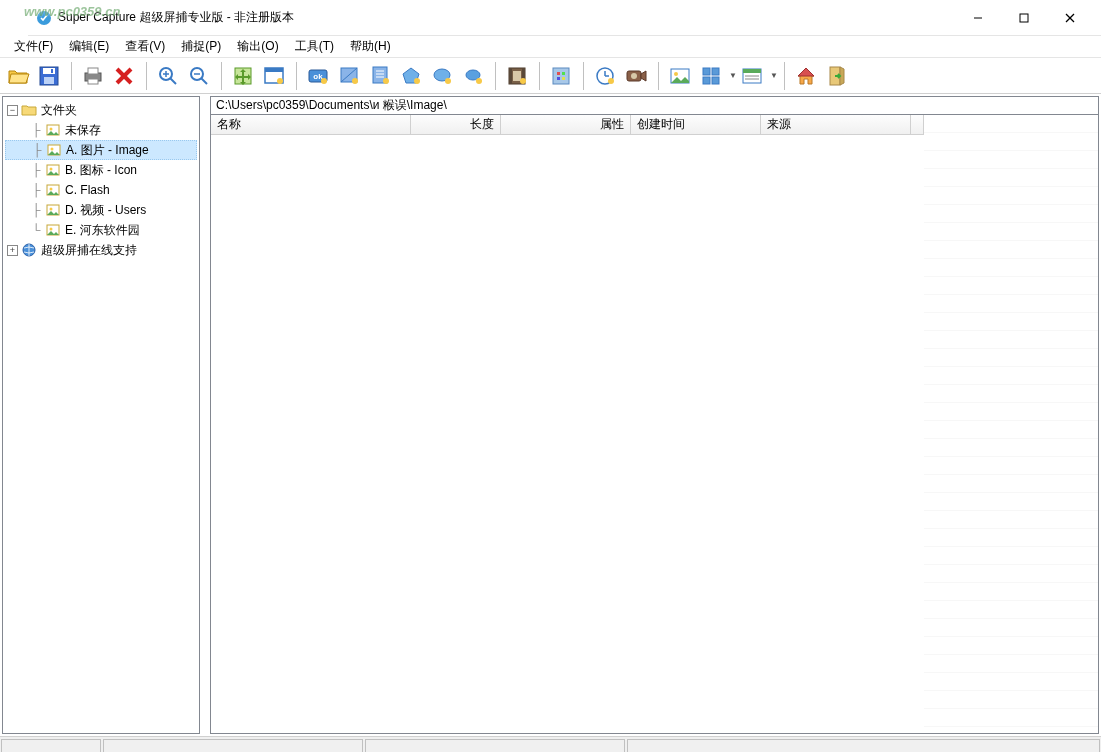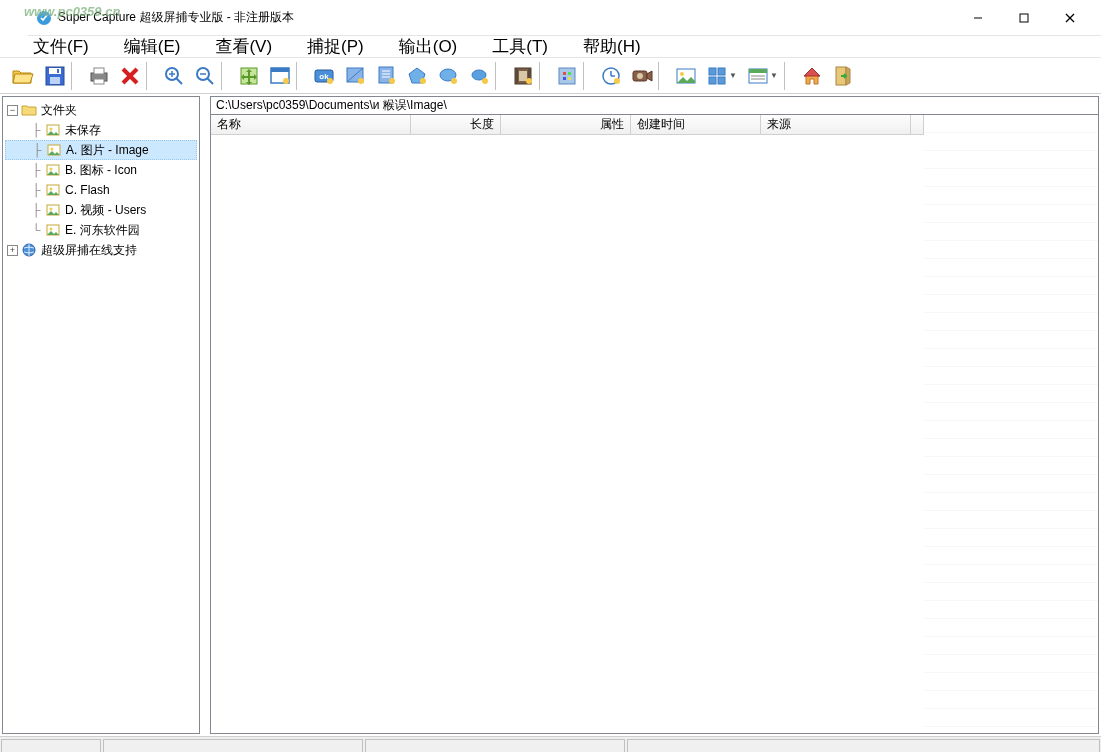--- a/index.html
+++ b/index.html
@@ -5,24 +5,24 @@
 * { margin: 0; padding: 0; box-sizing: border-box; font-family: "Microsoft YaHei", "Segoe UI", Tahoma, sans-serif; }
 body { width: 1101px; height: 752px; background: #fff; overflow: hidden; font-size: 12px; position: relative; }
 
 .title-bar { height: 36px; background: #fff; display: flex; align-items: center; padding: 16px 8px; border-bottom: 1px solid #e5e5e5; margin-left: 28px; }
 .title-bar .app-icon { width: 16px; height: 16px; margin-right: 6px; }
 .title-bar .title-text { flex: 1; color: #000; font-size: 12px; }
 .title-bar .win-btns { display: flex; gap: 0; }
 .title-bar .win-btn { width: 46px; height: 30px; display: flex; align-items: center; justify-content: center; cursor: default; }
 
 .menu-bar { height: 22px; background: #fff; display: flex; align-items: center; padding: 0 6px; border-bottom: 1px solid #e5e5e5; }
-.menu-item { padding: 2px 8px; cursor: default; font-size: 17px; margin-left: 19px; }
+.menu-item { padding: 2px 8px; cursor: default; font-size: 12px; }
 
 .toolbar { height: 36px; background: #fff; display: flex; align-items: center; padding: 2px 6px; border-bottom: 1px solid #d0d0d0; gap: 1px; }
-.tb-btn { width: 30px; height: 30px; display: flex; align-items: center; justify-content: flex-end; cursor: default; border: 1px solid transparent; }
+.tb-btn { width: 30px; height: 30px; display: flex; align-items: center; justify-content: flex-start; cursor: default; border: 1px solid transparent; }
 .tb-sep { width: 6px; height: 28px; border-left: 1px solid #c0c0c0; margin: 0 3px; }
 .tb-drop { display: flex; align-items: center; }
 .tb-drop .caret { width: 10px; font-size: 8px; color: #555; }
 
 .content { display: flex; height: calc(100% - 30px - 22px - 36px - 22px); }
 
 .sidebar { width: 198px; border: 1px solid #828790; margin: 2px; background: #fff; overflow: auto; padding: 3px 2px; }
 .tree-node { display: flex; align-items: center; height: 20px; padding: 0 2px; cursor: default; font-size: 12px; white-space: nowrap; }
 .tree-node.selected { background: #cce8ff; border: 1px dotted #99c9ef; }
 .tree-expand { width: 11px; height: 11px; border: 1px solid #888; display: inline-flex; align-items: center; justify-content: center; font-size: 9px; line-height: 1; margin-right: 3px; color: #444; background: #fff; }

